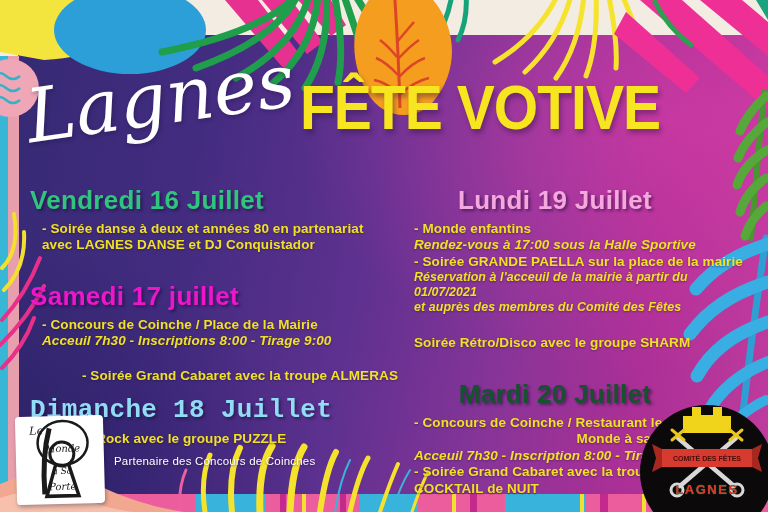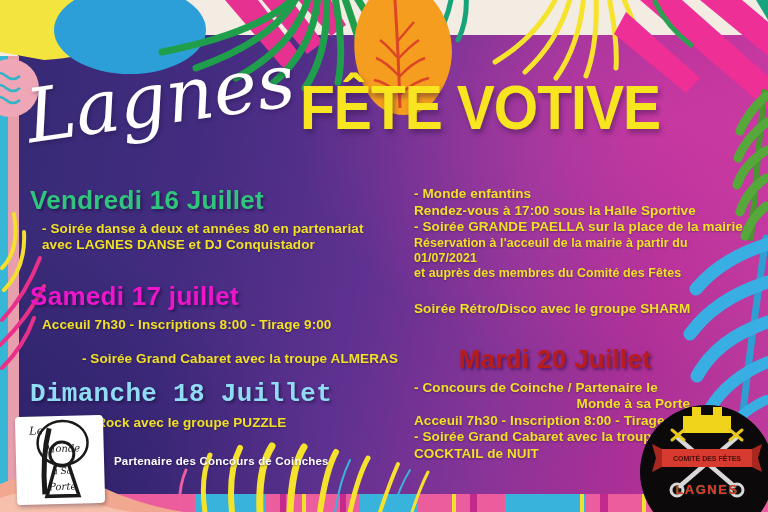--- a/index.html
+++ b/index.html
@@ -32,29 +32,29 @@
 
   
   .col{position:absolute;z-index:3;}
   .col-left{left:30px;top:186px;width:368px;}
   .col-right{left:402px;top:186px;width:352px;}
   h2{margin:0 0 5px 0;font-size:26px;font-weight:700;letter-spacing:.3px;line-height:1.15;
      text-shadow:2px 2px 3px rgba(25,8,48,.5);}
   .ctr{width:306px;text-align:center;}
   .ev{margin:0;padding-left:12px;font-size:13.5px;font-weight:700;color:#f0e126;line-height:16.5px;
       white-space:pre-line;letter-spacing:.1px;text-shadow:0 1px 2px rgba(35,15,60,.45);}
-  .it{}
+  .it{font-style:italic;}
   .sm{font-size:12.4px;line-height:15px;}
   .tr{text-align:right;padding-right:64px;}
   .tc{text-align:left;padding-right:52px;}
   .mt6{margin-top:6px;}  .mt12{margin-top:12px;} .mt14{margin-top:28px;}
   .mt18{margin-top:18px;text-align:right;} .mt20{margin-top:20px;}
 
   
-  .partner{position:absolute;left:114px;top:455px;z-index:3;color:#ffffff;font-weight:700;
+  .partner{position:absolute;left:114px;top:455px;z-index:3;color:#ffffff;font-weight:400;
            font-size:11.5px;letter-spacing:.2px;text-shadow:0 1px 2px rgba(35,15,60,.5);}
 
   
   .logo-left{position:absolute;left:16px;top:416px;width:88px;height:88px;z-index:4;
              background:#ffffff;border-radius:4px;transform:rotate(-1.5deg);
              box-shadow:1px 2px 4px rgba(20,10,40,.35);}
   .logo-left svg{display:block;}
 
   
   .logo-right{position:absolute;left:634px;top:399px;width:146px;height:113px;z-index:4;}
@@ -192,35 +192,37 @@
   <div class="title-row">
     <span class="title-script">Lagnes</span>
     <span class="title-main">FÊTE VOTIVE</span>
   </div>
 
   <div class="col col-left">
     <h2 style="color: rgb(47, 197, 125);">Vendredi 16 Juillet</h2>
     <p class="ev">- Soirée danse à deux et années 80 en partenariat
 avec LAGNES DANSE et DJ Conquistador</p>
     <h2 class="mt14" style="color: rgb(238, 21, 203);">Samedi 17 juillet</h2>
+    <p class="ev">- Concours de Coinche / Place de la Mairie</p>
     <p class="ev it">Acceuil 7h30 - Inscriptions 8:00 - Tirage 9:00</p>
     <p class="ev mt18">- Soirée Grand Cabaret avec la troupe ALMERAS</p>
     <h2 class="mt12" style="color: rgb(144, 220, 244); font-family: Liberation Mono, monospace;">Dimanche 18 Juillet</h2>
     <p class="ev">- Soirée Rock avec le groupe PUZZLE</p>
   </div>
 
   <div class="col col-right">
+    <h2 class="ctr" style="color: rgb(244, 168, 222);">Lundi 19 Juillet</h2>
     <p class="ev">- Monde enfantins</p>
     <p class="ev it">Rendez-vous à 17:00 sous la Halle Sportive</p>
     <p class="ev">- Soirée GRANDE PAELLA sur la place de la mairie</p>
     <p class="ev it sm">Réservation à l'acceuil de la mairie à partir du 01/07/2021
 et auprès des membres du Comité des Fêtes</p>
     <p class="ev mt20">Soirée Rétro/Disco avec le groupe SHARM</p>
-    <h2 class="ctr mt6" style="color: #b91c1c; margin-top: 28px;">Mardi 20 Juillet</h2>
-    <p class="ev">- Concours de Coinche / Partenaire le</p>
+    <h2 class="ctr mt6" style="color: #14532d; margin-top: 28px;">Mardi 20 Juillet</h2>
+    <p class="ev">- Concours de Coinche / Restaurant le</p>
     <p class="ev tr">Monde à sa Porte</p>
     <p class="ev it">Acceuil 7h30 - Inscription 8:00 - Tirage 9:00</p>
     <p class="ev">- Soirée Grand Cabaret avec la troupe</p>
     <p class="ev tc">COCKTAIL de NUIT</p>
   </div>
 
   <div class="partner">Partenaire des Concours de Coinches</div>
 
   <div class="logo-left">
     <svg width="88" height="88" viewBox="0 0 88 88">

